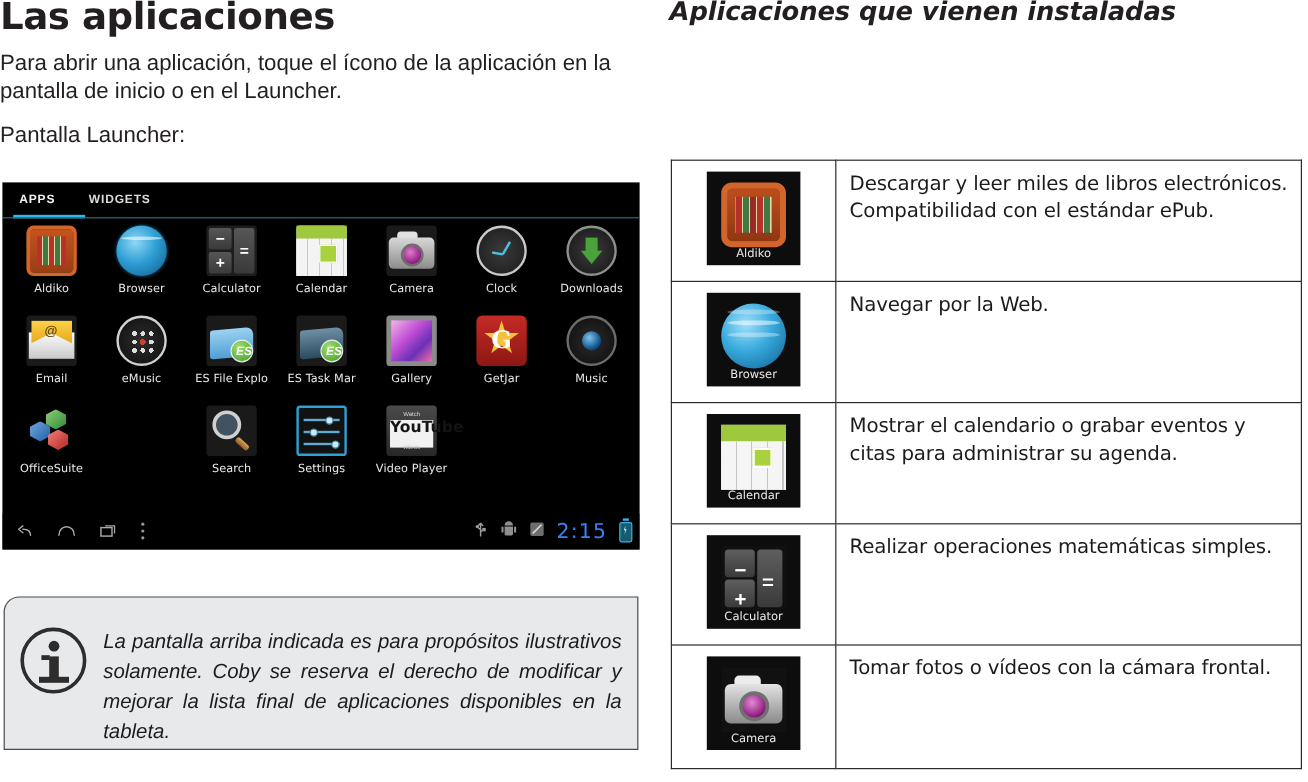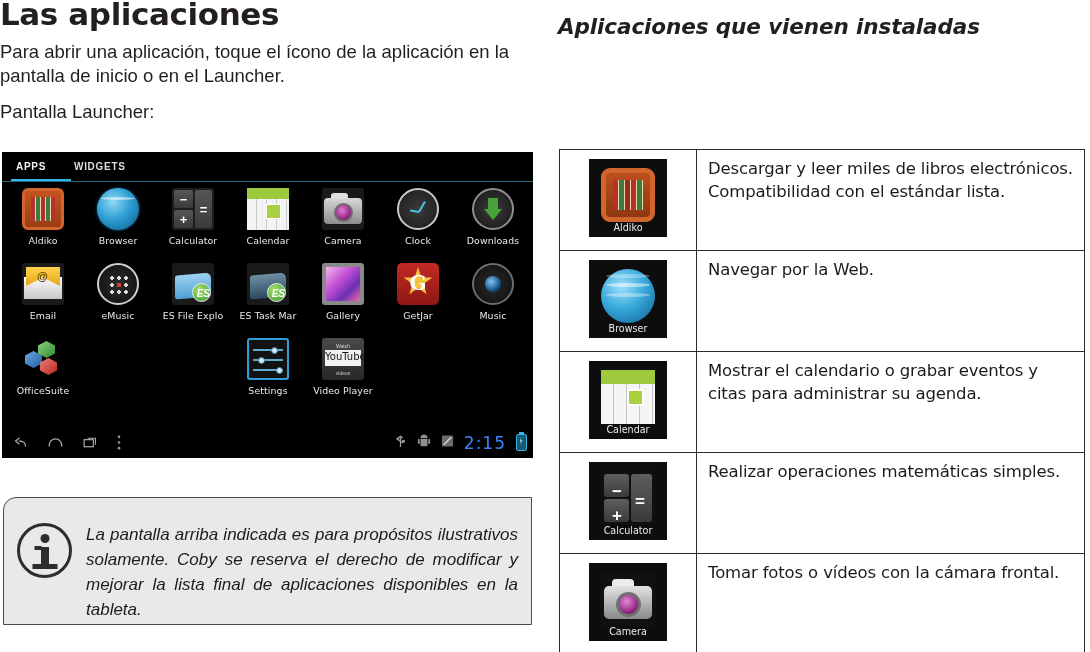--- a/index.html
+++ b/index.html
@@ -181,22 +181,22 @@
     background:linear-gradient(#d7a45e,#8c5c20);transform:rotate(42deg);transform-origin:0 50%;
     border-radius:2px;}
   .ic-set{background:#121212;border:2px solid #2f9fd4;box-sizing:border-box;}
   .ic-set .row{position:absolute;left:4px;right:4px;height:2px;background:#5fa8cf;}
   .ic-set .r1{top:9px;} .ic-set .r2{top:19px;} .ic-set .r3{top:29px;}
   .ic-set .kn{position:absolute;width:7px;height:7px;border-radius:50%;
     background:#cfe8f5;border:1px solid #3b7e9f;box-sizing:border-box;}
   .ic-set .k1{left:22px;top:6.5px;} .ic-set .k2{left:9px;top:16.5px;} .ic-set .k3{left:27px;top:26.5px;}
   .ic-video{background:linear-gradient(#4a4a4a,#272727);}
   .ic-video .w{position:absolute;left:0;right:0;top:5px;text-align:center;color:#d8d8d8;font-size:5px;}
-  .ic-video .yt{position:absolute;left:3px;right:3px;top:12px;height:16px;background:#f1f1f1;
-    color:#141414;font-size:10px;font-weight:normal;text-align:center;line-height:13px;
+  .ic-video .yt{position:absolute;left:3px;right:3px;top:12px;height:23px;background:#f1f1f1;
+    color:#141414;font-size:13px;font-weight:bold;text-align:center;line-height:13px;
     font-family:"DejaVu Sans",sans-serif;}
   .ic-video .v{position:absolute;left:0;right:0;bottom:4px;text-align:center;color:#c6c6c6;font-size:5px;}
 
   
   .sysbar{position:absolute;left:0;bottom:0;width:531px;height:30px;background:#000;}
   .sysbar .navs{position:absolute;left:10px;top:6px;display:flex;gap:18px;align-items:center;}
   .sysbar .stat{position:absolute;right:6px;top:4px;display:flex;gap:10px;align-items:center;}
   .nav-g{width:17px;height:17px;position:relative;opacity:.85;}
   .clock{color:#3b82f6;font-size:17px;letter-spacing:1px;font-family:"DejaVu Sans",sans-serif;}
   .batt{width:9px;height:15px;border:1.5px solid #33b5e5;border-radius:2px;position:relative;
@@ -225,21 +225,21 @@
     width:25px;height:4.5px;background:#2d2d2d;}
   .note-ico .serif{position:absolute;left:50%;top:20px;transform:translateX(-50%) translateX(-7px);
     width:7px;height:4px;background:#2d2d2d;}
   .note-txt{
     position:absolute;left:82px;top:24px;width:432px;
     font-size:17px;line-height:25px;font-style:italic;
     text-align:justify;color:#1c1c1c;
   }
 
   
-  .col-right{position:absolute;left:558px;top:16px;width:532px;height:620px;}
+  .col-right{position:absolute;left:558px;top:0;width:532px;height:620px;}
   .h2{
     position:absolute;left:0;top:-2px;
     font-size:21.5px;font-weight:bold;font-style:italic;
     color:#231f20;letter-spacing:-0.1px;
     font-family:"DejaVu Sans", sans-serif;
   }
   .p3{
     position:absolute;left:0;top:33px;width:524px;
     font-size:18.5px;line-height:24px;color:#231f20;
   }
@@ -424,20 +424,27 @@
         </div>
 
         <div class="grow">
           <div class="app" style="left:3px">
             <div class="app-ico ic-office">
               <div class="c1"></div>
                 <div class="c2"></div>
                 <div class="c3"></div>
             </div>
             <div class="app-lbl">OfficeSuite</div>
+          </div>
+          <div class="app" style="left:153px">
+            <div class="app-ico ic-search">
+              <div class="hnd"></div>
+                <div class="ring"></div>
+            </div>
+            <div class="app-lbl">Search</div>
           </div>
           <div class="app" style="left:228px">
             <div class="app-ico ic-set">
               <div class="row r1"></div>
                 <div class="row r2"></div>
                 <div class="row r3"></div>
               <div class="kn k1"></div>
                 <div class="kn k2"></div>
                 <div class="kn k3"></div>
             </div>
@@ -525,21 +532,21 @@
     <table class="apptable">
       <tbody>
         <tr>
           <td class="c-ico">
             <div class="tbl-ico">
               <div class="art big-aldiko"></div>
               <div class="cap">Aldiko</div>
             </div>
           </td>
           <td class="c-txt">
-            <div class="desc">Descargar y leer miles de libros electrónicos. Compatibilidad con el estándar lista.</div>
+            <div class="desc">Descargar y leer miles de libros electrónicos. Compatibilidad con el estándar ePub.</div>
           </td>
         </tr>
 
         <tr>
           <td class="c-ico">
             <div class="tbl-ico">
               <div class="art big-browser"></div>
               <div class="cap">Browser</div>
             </div>
           </td>

